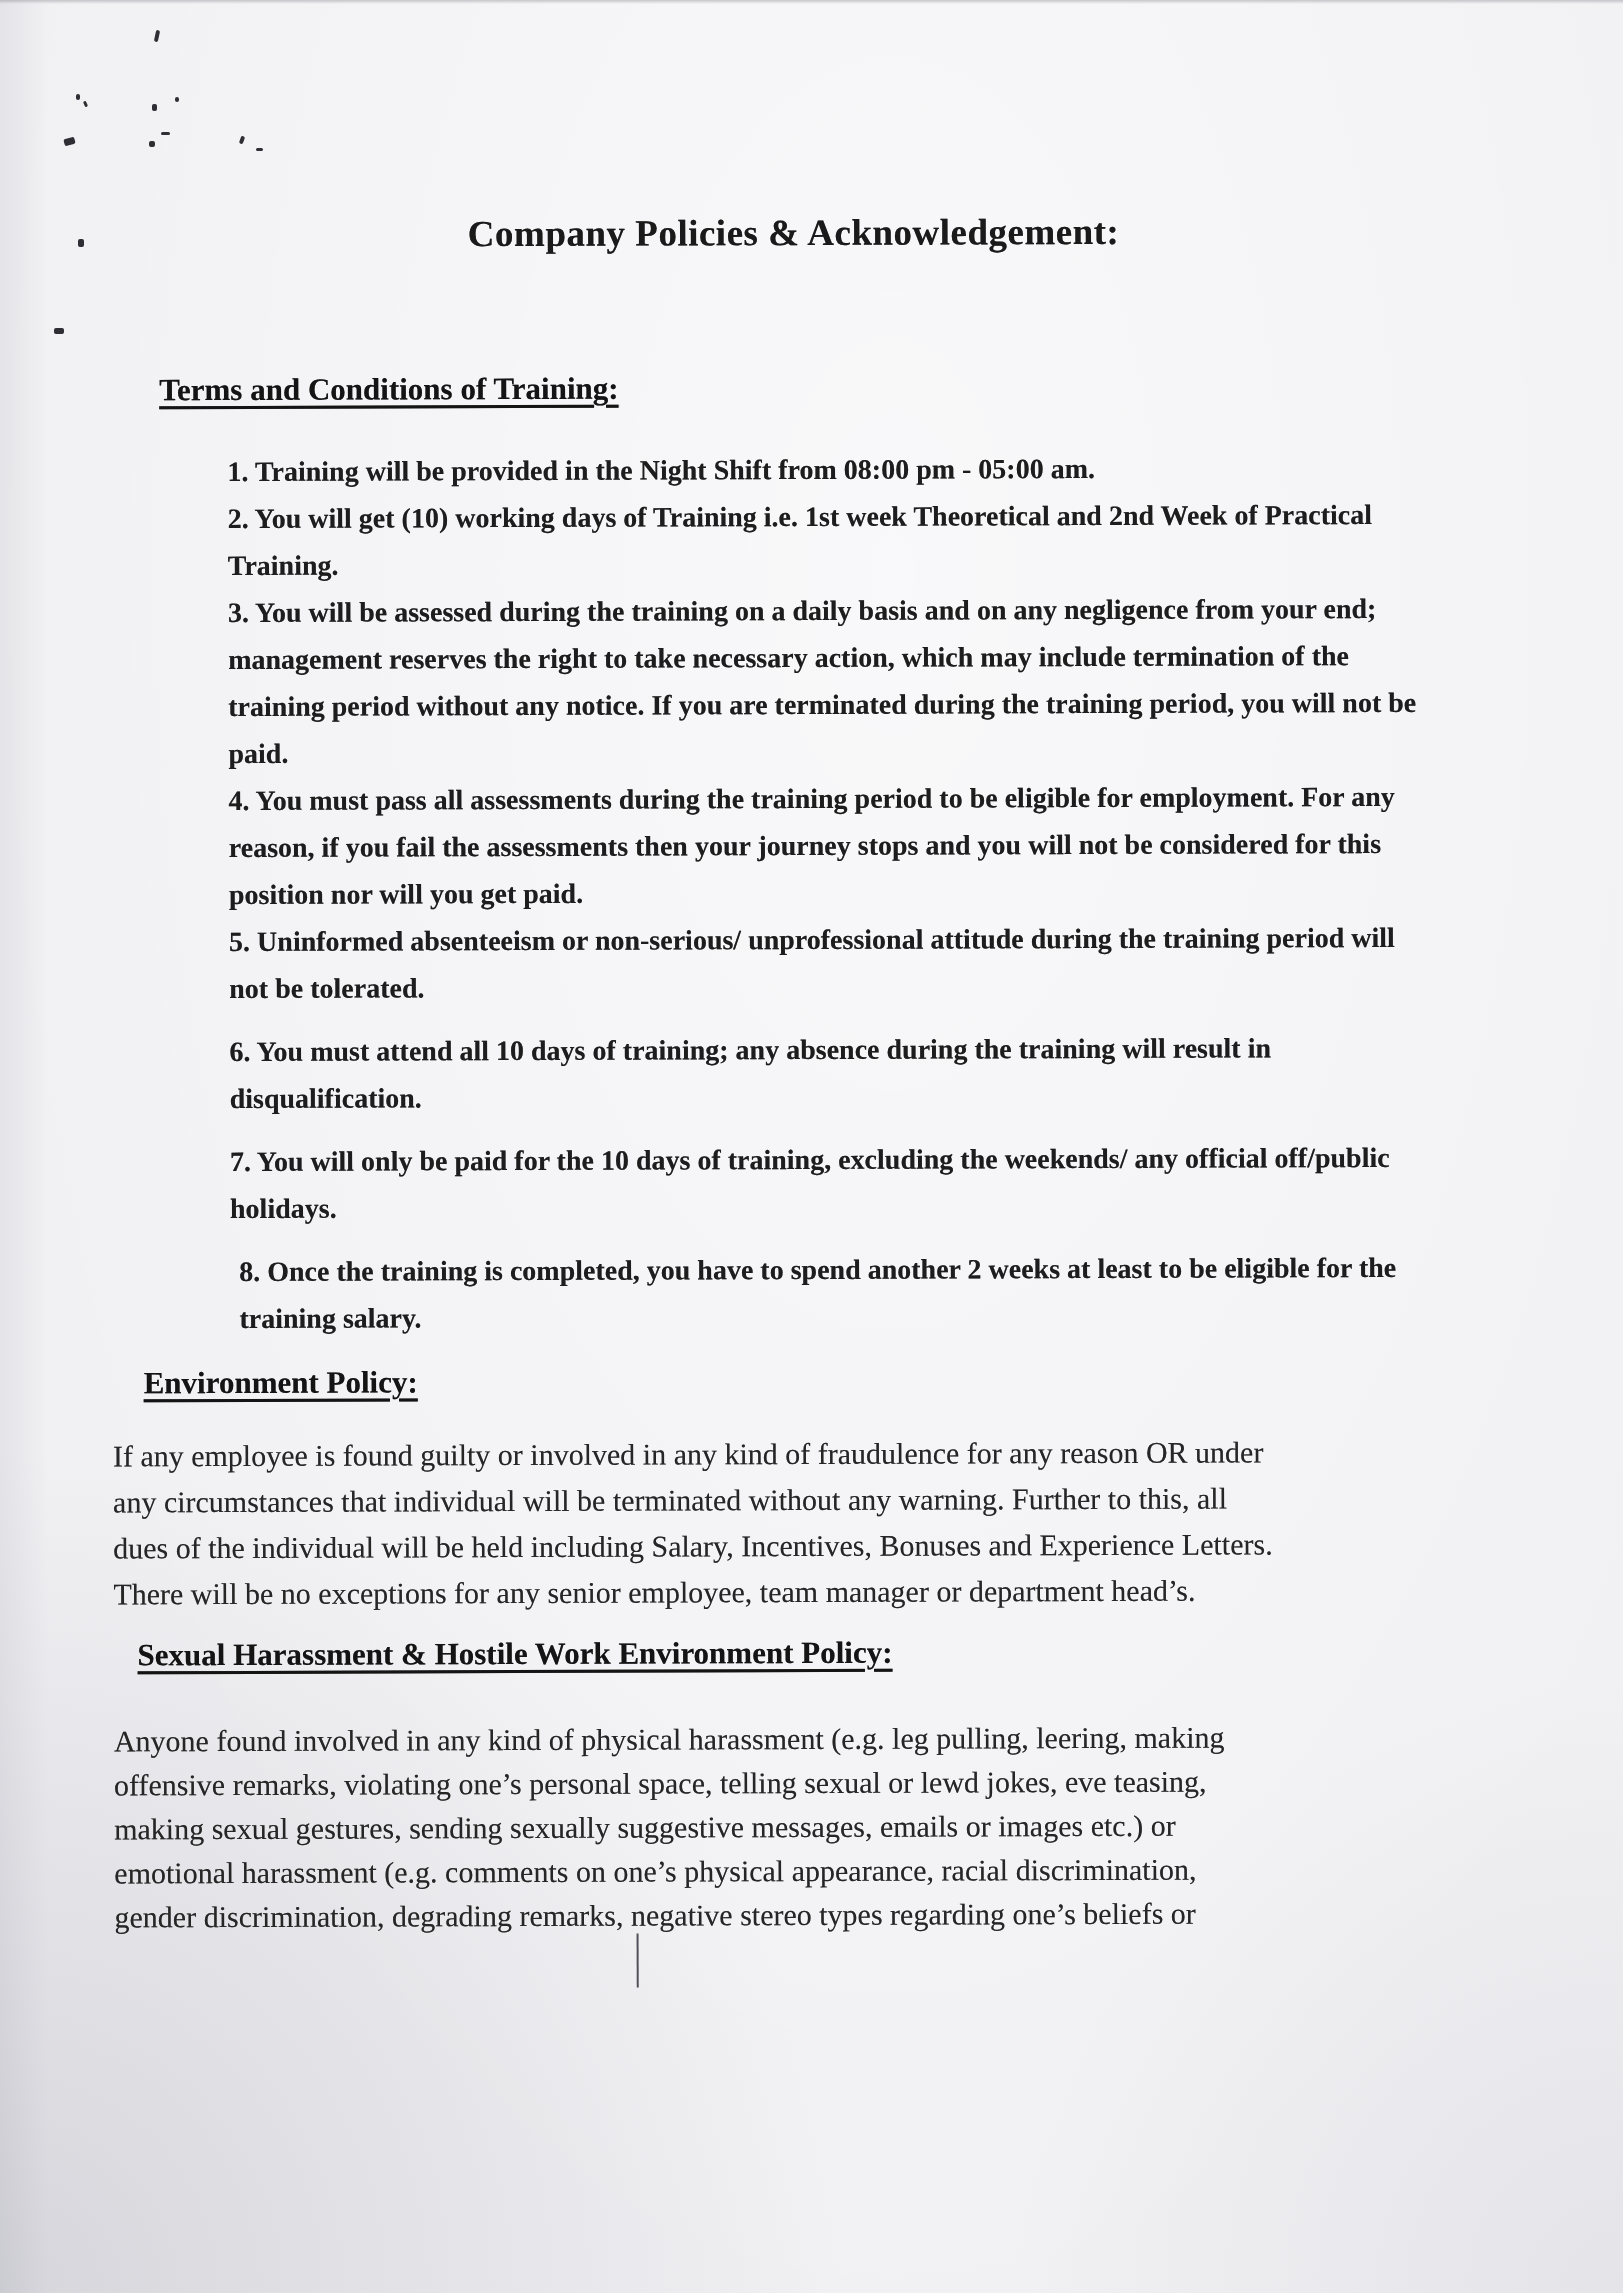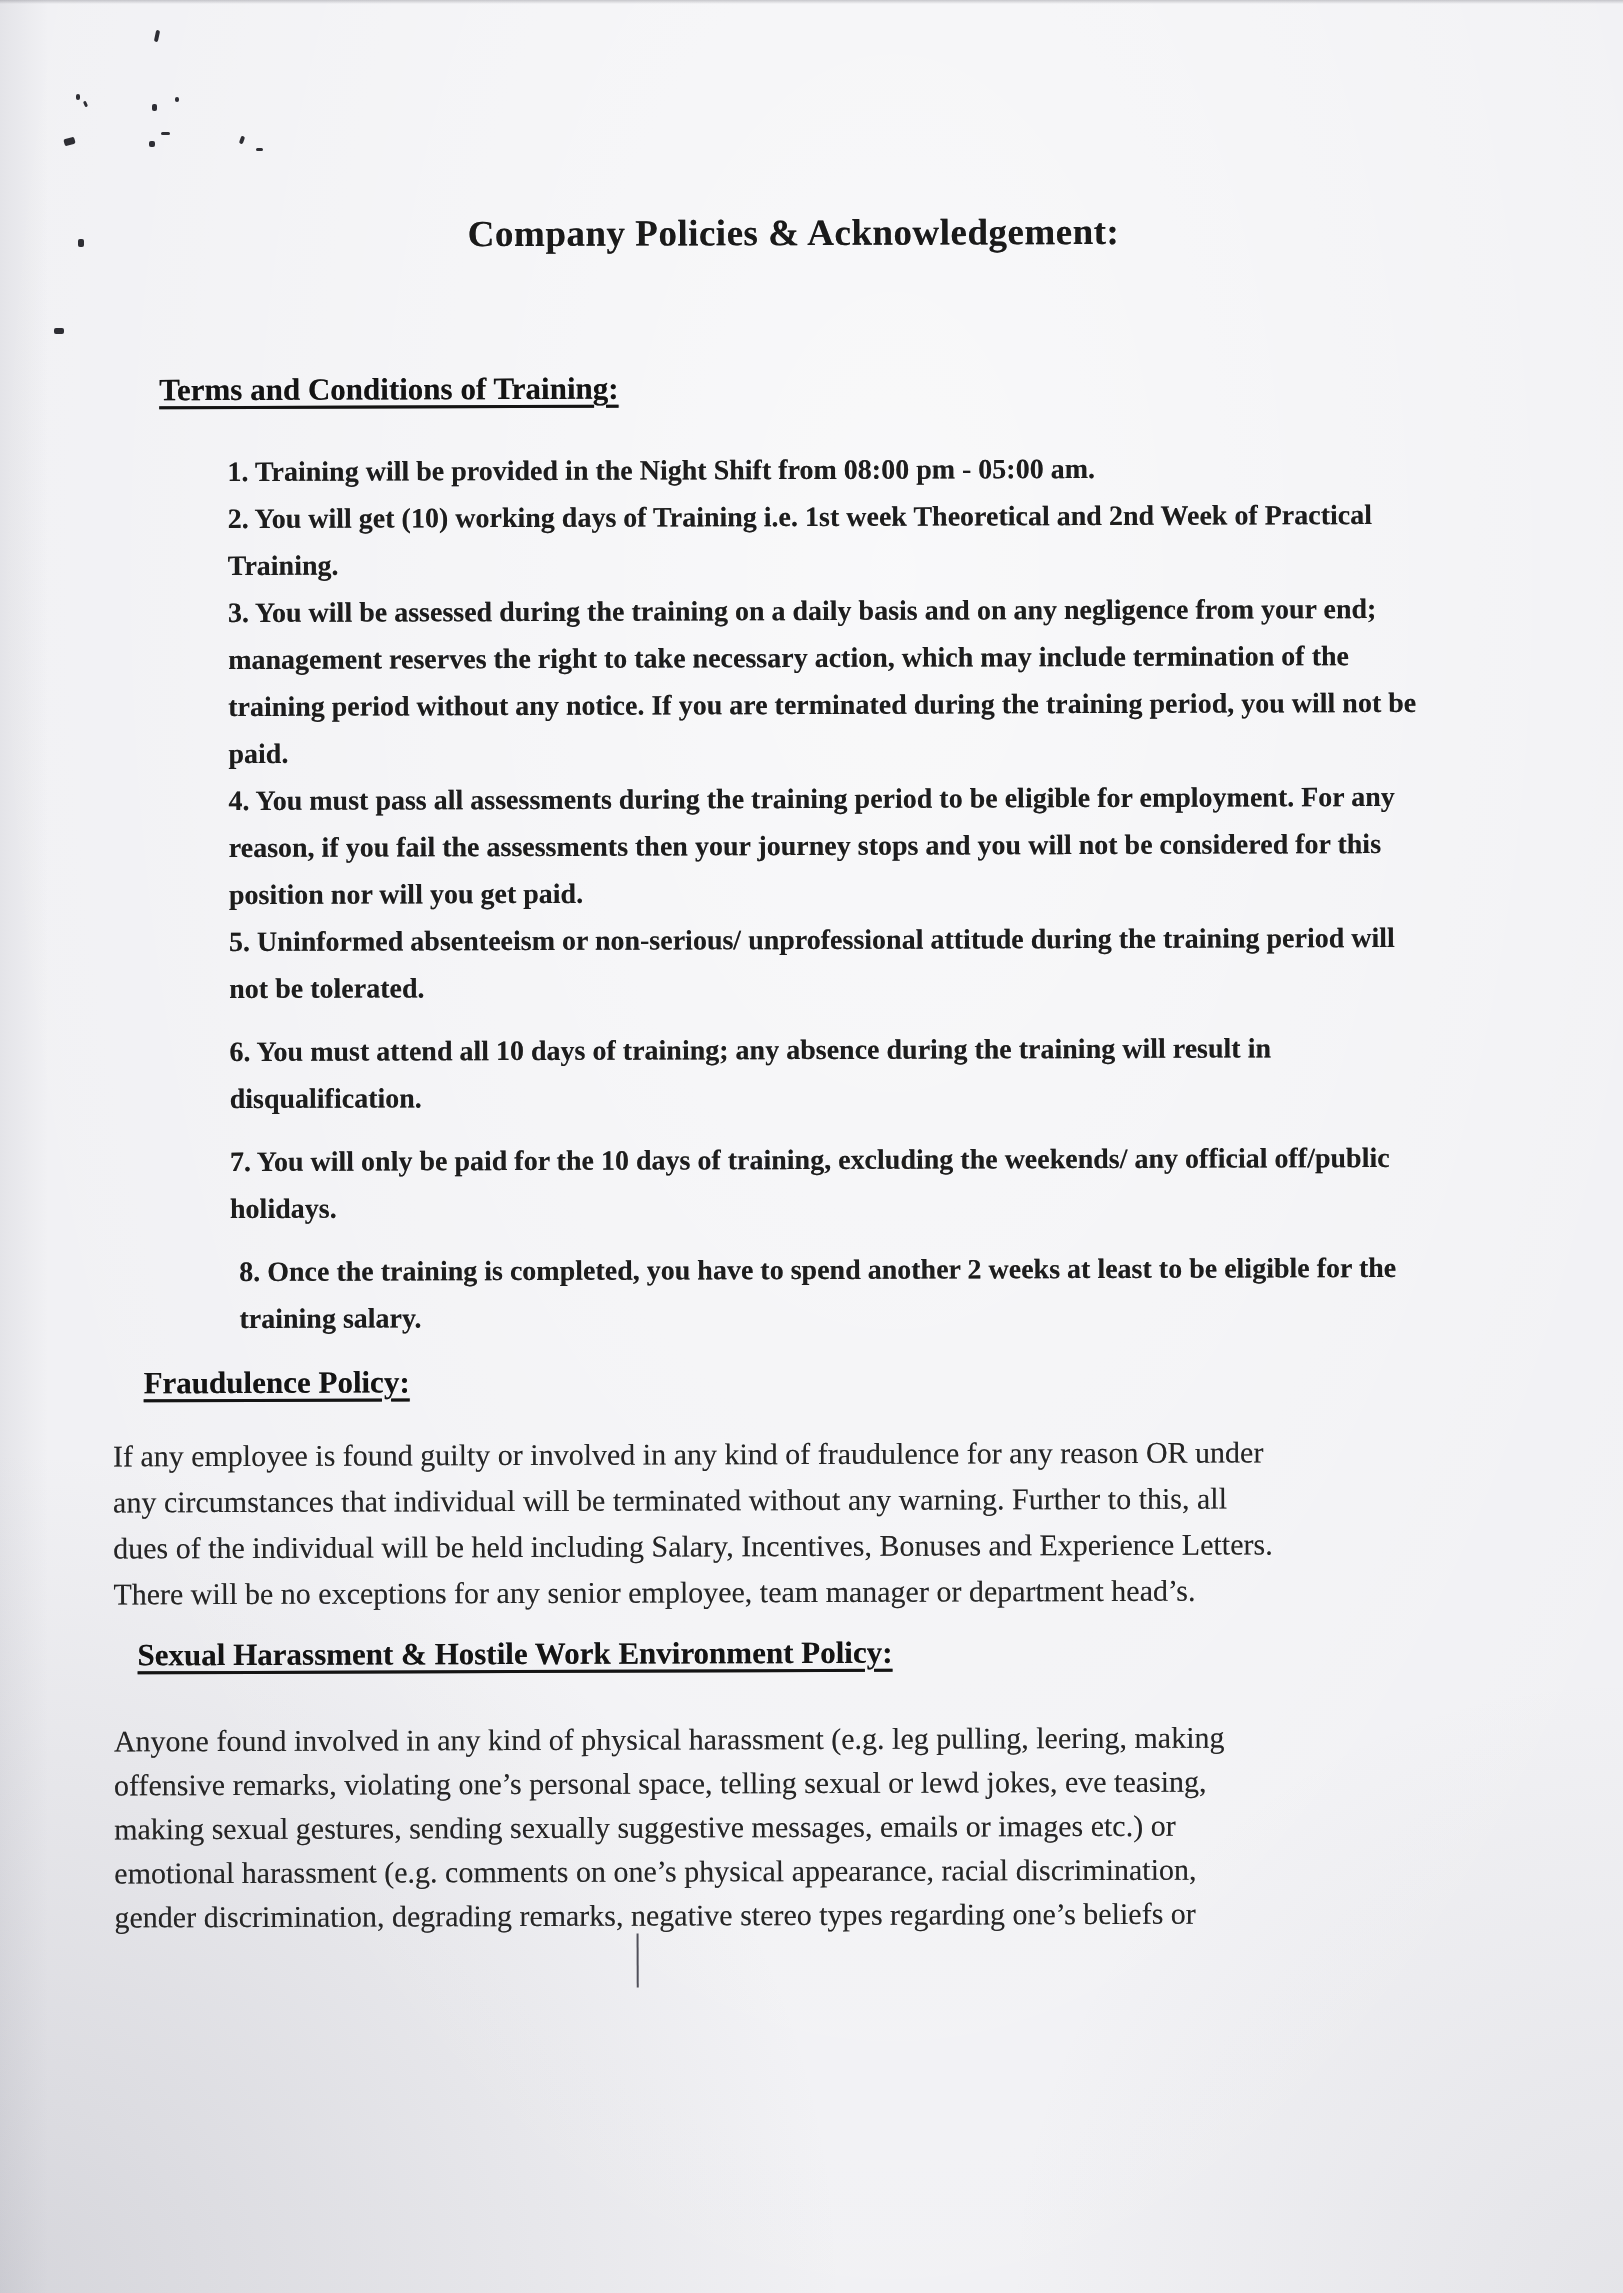--- a/index.html
+++ b/index.html
@@ -113,21 +113,21 @@
     <div class="item">1. Training will be provided in the Night Shift from 08:00 pm - 05:00 am.</div>
     <div class="item">2. You will get (10) working days of Training i.e. 1st week Theoretical and 2nd Week of Practical<br>Training.</div>
     <div class="item">3. You will be assessed during the training on a daily basis and on any negligence from your end;<br>management reserves the right to take necessary action, which may include termination of the<br>training period without any notice. If you are terminated during the training period, you will not be<br>paid.</div>
     <div class="item">4. You must pass all assessments during the training period to be eligible for employment. For any<br>reason, if you fail the assessments then your journey stops and you will not be considered for this<br>position nor will you get paid.</div>
     <div class="item">5. Uninformed absenteeism or non-serious/ unprofessional attitude during the training period will<br>not be tolerated.</div>
     <div class="item gap">6. You must attend all 10 days of training; any absence during the training will result in<br>disqualification.</div>
     <div class="item gap">7. You will only be paid for the 10 days of training, excluding the weekends/ any official off/public<br>holidays.</div>
     <div class="item gap indent">8. Once the training is completed, you have to spend another 2 weeks at least to be eligible for the<br>training salary.</div>
   </div>
 
-  <div class="heading" id="fraud-heading">Fraudulence Policy:</div>
+  <div class="heading" id="fraud-heading">Environment Policy:</div>
   <div class="para" id="fraud-para">If any employee is found guilty or involved in any kind of fraudulence for any reason OR under<br>any circumstances that individual will be terminated without any warning. Further to this, all<br>dues of the individual will be held including Salary, Incentives, Bonuses and Experience Letters.<br>There will be no exceptions for any senior employee, team manager or department head’s.</div>
 
   <div class="heading" id="sh-heading">Sexual Harassment &amp; Hostile Work Environment Policy:</div>
   <div class="para" id="sh-para">Anyone found involved in any kind of physical harassment (e.g. leg pulling, leering, making<br>offensive remarks, violating one’s personal space, telling sexual or lewd jokes, eve teasing,<br>making sexual gestures, sending sexually suggestive messages, emails or images etc.)  or<br>emotional harassment (e.g. comments on one’s physical appearance, racial discrimination,<br>gender discrimination, degrading remarks, negative stereo types regarding one’s beliefs or</div>
 
   <div class="pen-mark"></div>
 
 </div>
 
 

